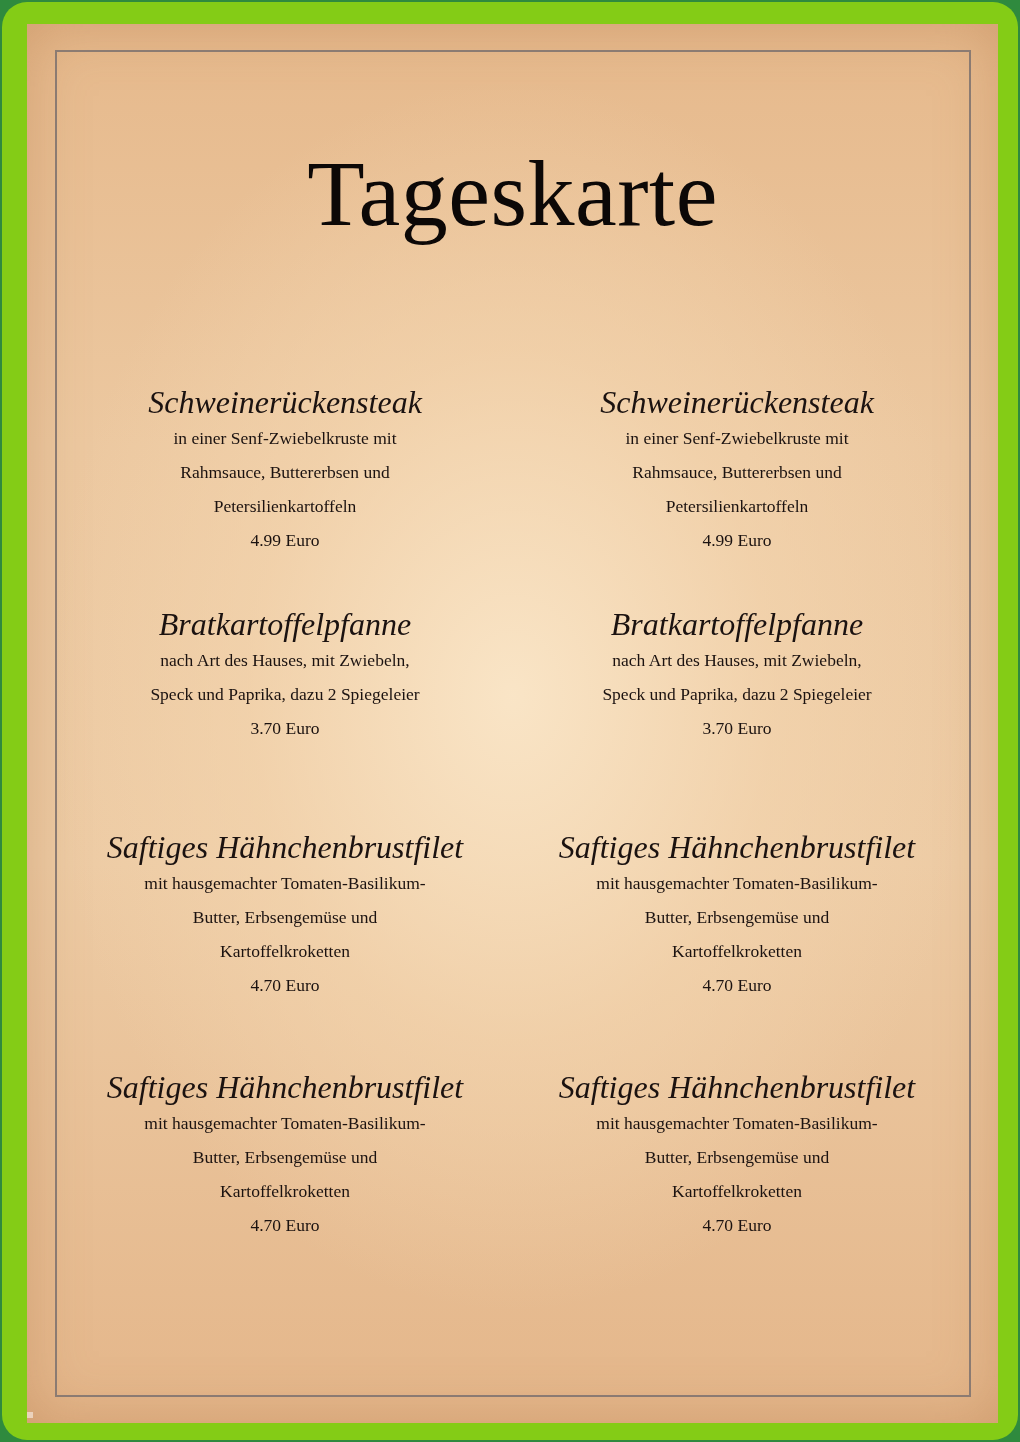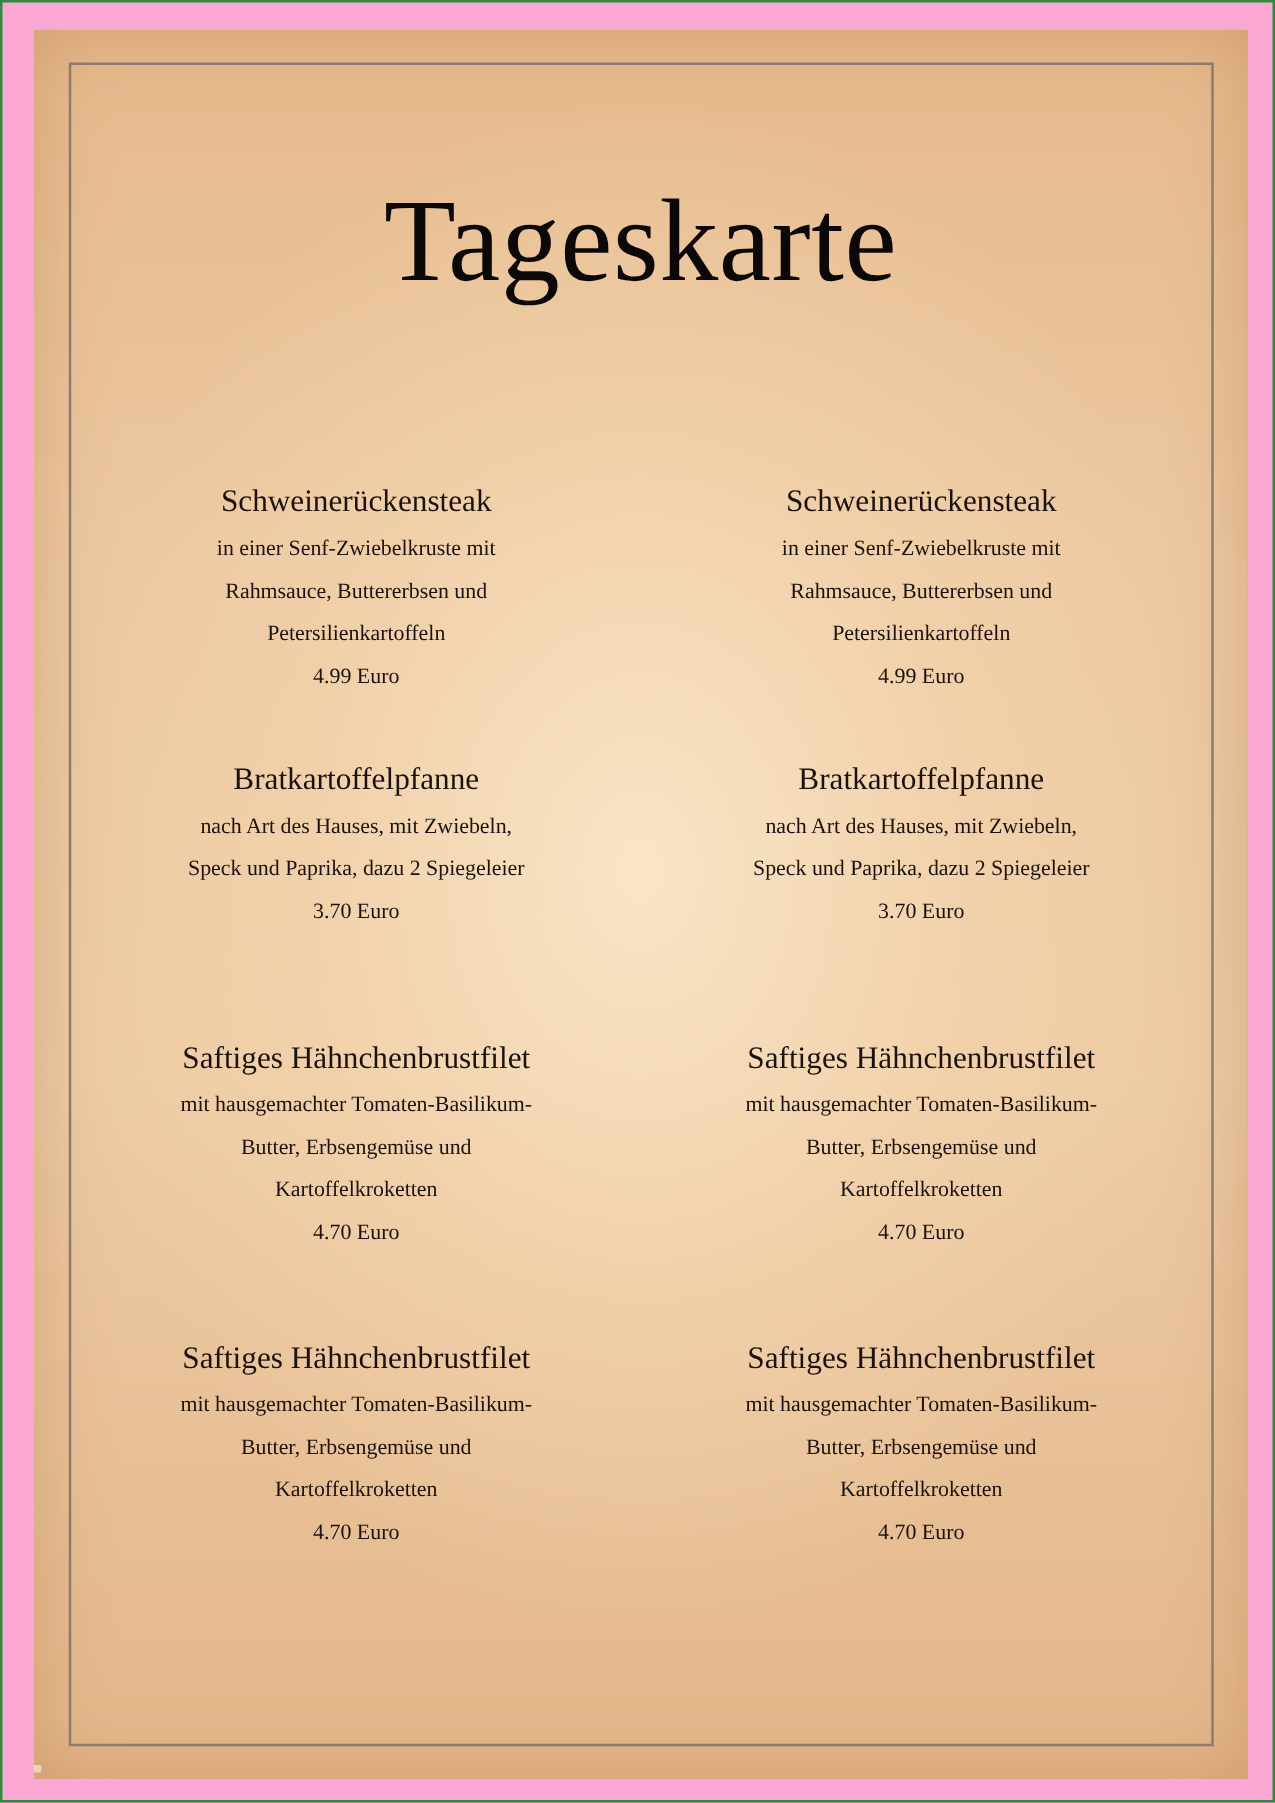--- a/index.html
+++ b/index.html
@@ -6,21 +6,22 @@
     body {
       width: 1020px; height: 1442px;
       background: #2f8a3e;
       position: relative;
       overflow: hidden;
       font-family: "Liberation Serif", "DejaVu Serif", serif;
     }
     .frame {
       position: absolute;
       left: 2px; top: 2px; right: 2px; bottom: 2px;
-      background: #f9a8d4;
+      background: #84cc16;
+      border-radius: 25px;
     }
     .paper {
       position: absolute;
       left: 25px; top: 22px;
       width: 971px; height: 1399px;
       background:
         radial-gradient(ellipse 60% 55% at 50% 48%, rgba(250,230,200,0.95) 0%, rgba(244,214,176,0.6) 45%, rgba(228,180,135,0) 80%),
         linear-gradient(180deg, #e6b98c 0%, #ecc8a0 30%, #edcba4 60%, #e4b68a 100%);
       box-shadow: inset 0 0 60px rgba(170,110,60,0.35);
     }
@@ -44,23 +45,24 @@
       position: absolute;
       left: 0; top: 0; width: 971px; height: 1399px;
     }
     .dish {
       position: absolute;
       width: 380px;
       text-align: center;
       color: #1b1210;
     }
     .dish .name {
-      font-size: 25px;
+      font-size: 32px;
       line-height: 30px;
       height: 34px;
+      font-style: italic;
     }
     .dish .line {
       font-size: 17.5px;
       line-height: 34px;
     }
     .col-left { left: 68px; }
     .col-right { left: 520px; }
     .row-1 { top: 363px; }
     .row-2 { top: 585px; }
     .row-3 { top: 808px; }

